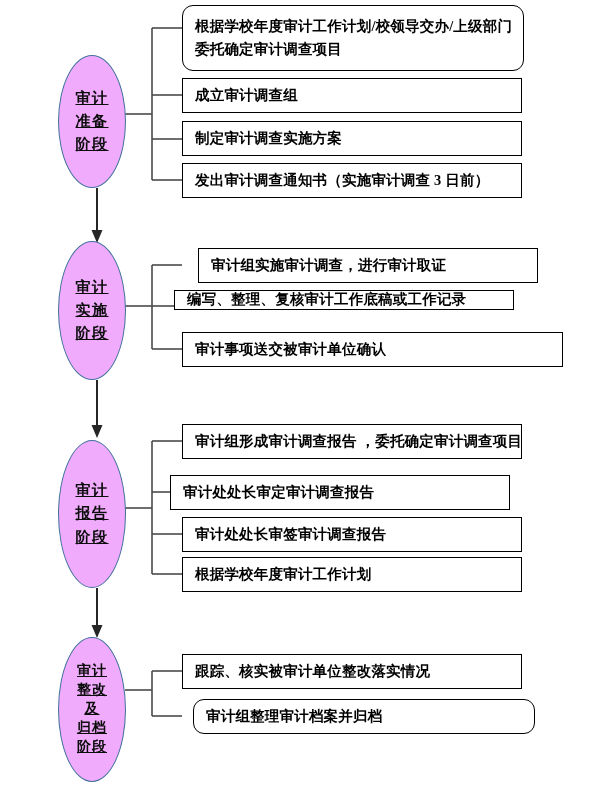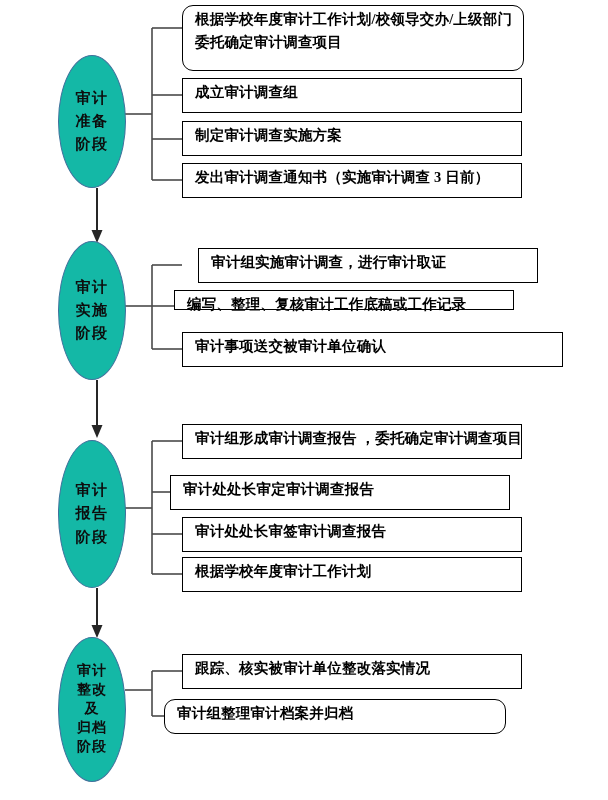--- a/index.html
+++ b/index.html
@@ -25,53 +25,54 @@
     width: 608px;
     height: 800px;
     pointer-events: none;
   }
 
   
   .stage-node {
     position: absolute;
     box-sizing: border-box;
     border-radius: 50%;
-    background: #14b8a6;
+    background: #f0abfc;
     border: 1px solid #41719C;
     display: flex;
     flex-direction: column;
     align-items: center;
     justify-content: center;
     color: #0d0d0d;
     font-weight: bold;
     font-size: 15px;
     line-height: 1.55;
     letter-spacing: 1.5px;
     text-align: center;
     z-index: 3;
+    text-decoration: underline;
   }
   .stage-node .stage-line {
     display: block;
     white-space: nowrap;
   }
   .stage-node.compact {
     font-size: 14px;
     line-height: 1.35;
     letter-spacing: 1px;
   }
 
   
   .task-box {
     position: absolute;
     box-sizing: border-box;
     background: #ffffff;
     border: 1.6px solid #000000;
     display: flex;
     flex-direction: column;
-    justify-content: flex-start;
+    justify-content: center;
     padding: 2px 10px 2px 12px;
     color: #000000;
     font-size: 14.5px;
     font-weight: bold;
     line-height: 1.62;
     letter-spacing: 0.2px;
     z-index: 2;
   }
   .task-box.rounded {
     border-radius: 11px;
@@ -220,17 +221,17 @@
     <span class="stage-line">整改</span>
     <span class="stage-line">及</span>
     <span class="stage-line">归档</span>
     <span class="stage-line">阶段</span>
   </div>
 
   <div class="task-box" style="left:182px; top:654px; width:340px; height:35px;">
     <span class="task-line">跟踪、核实被审计单位整改落实情况</span>
   </div>
 
-  <div class="task-box rounded" style="left:164px; top:699px; width:342px; height:35px;">
+  <div class="task-box rounded" style="left:193px; top:699px; width:342px; height:35px;">
     <span class="task-line">审计组整理审计档案并归档</span>
   </div>
 
 </div>
 
 </body></html>

